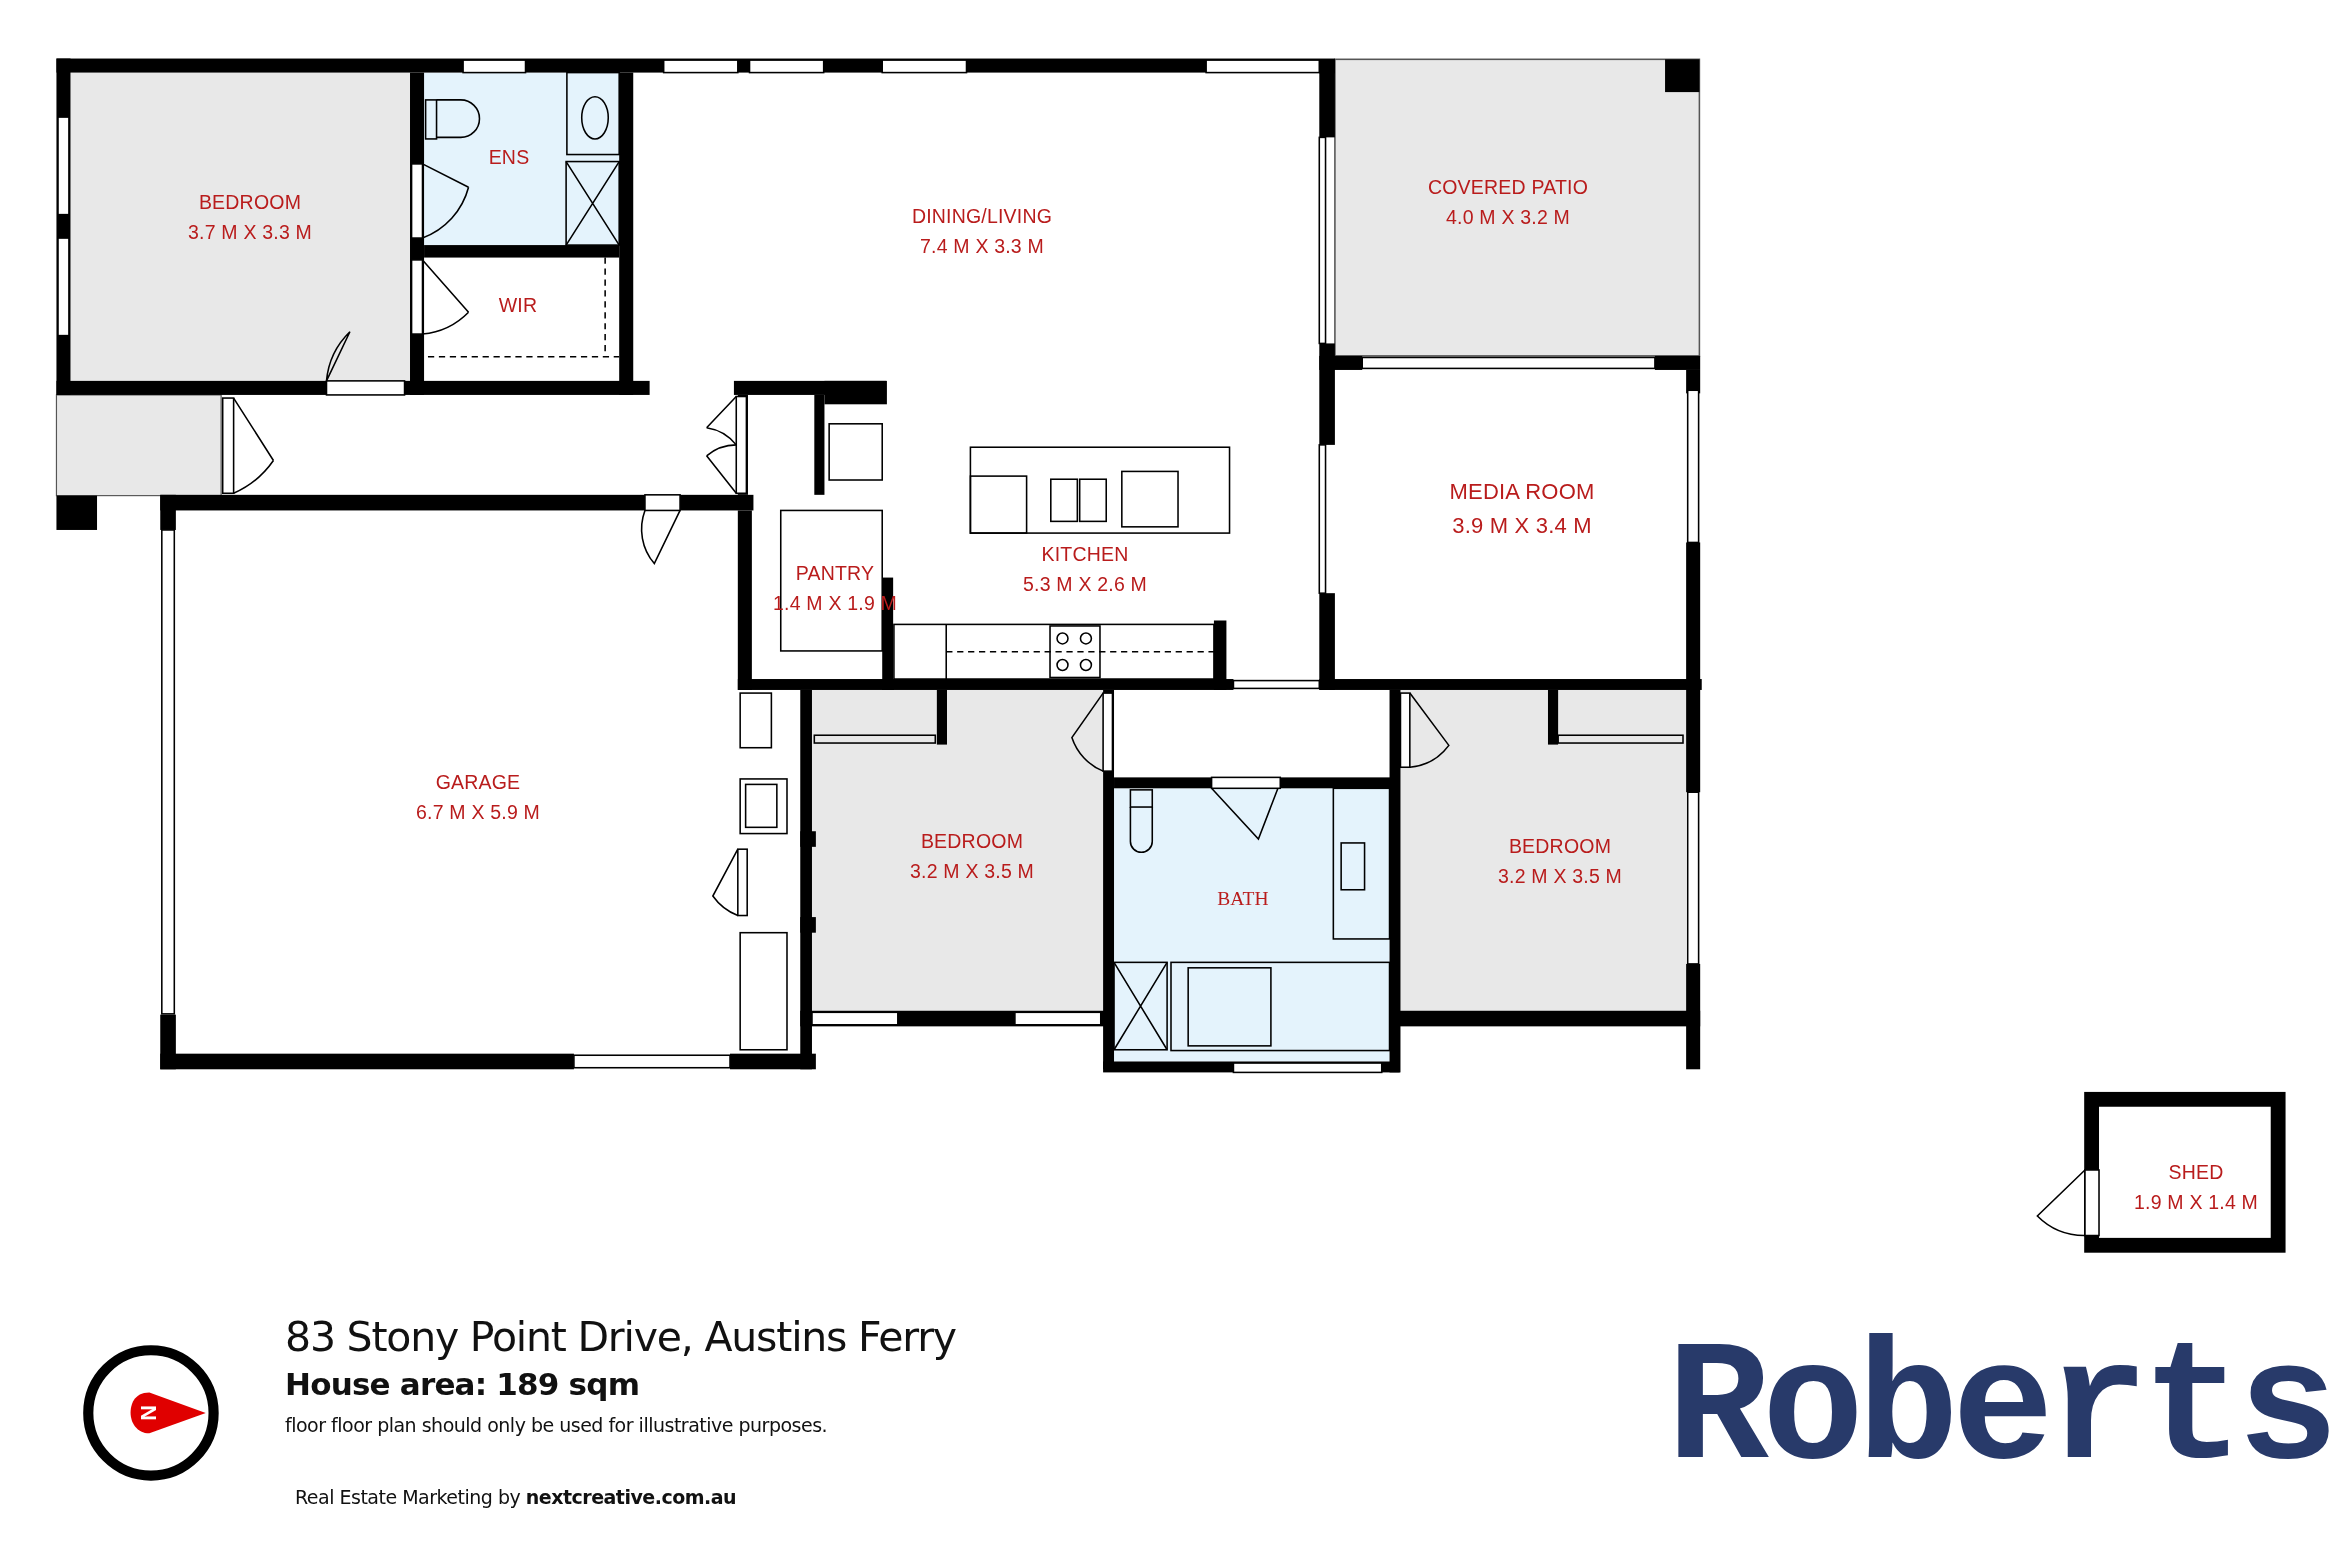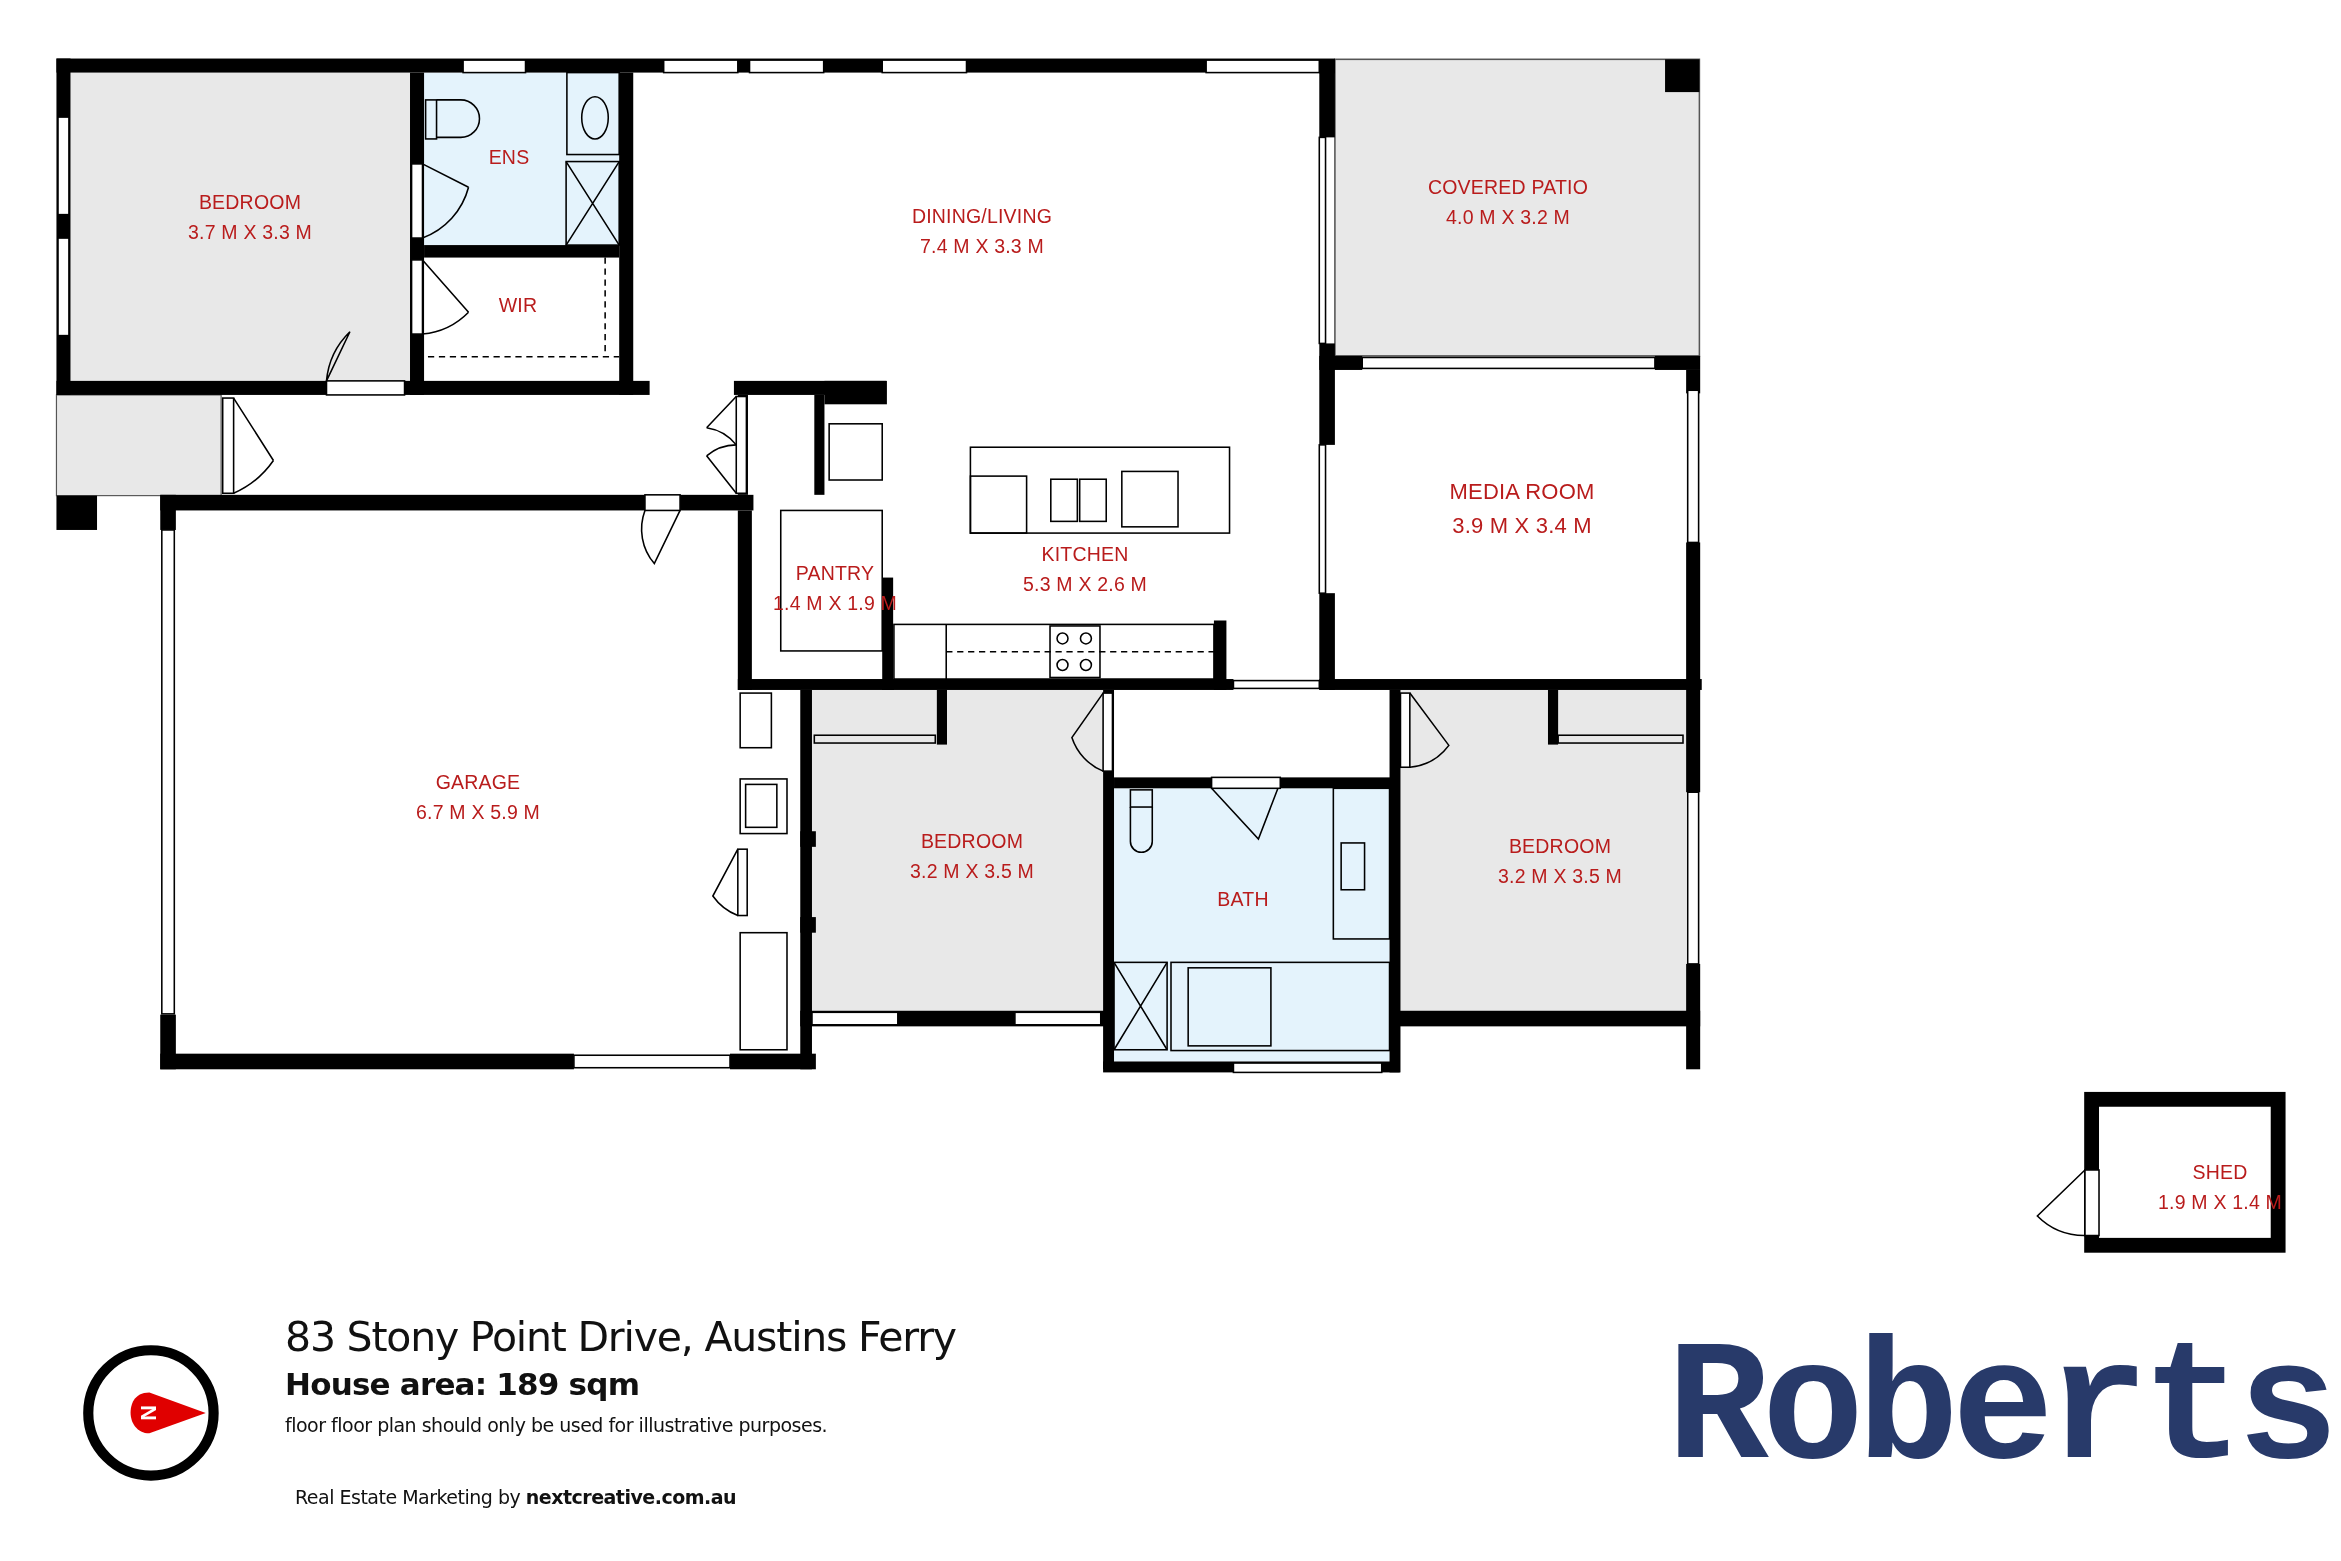--- a/index.html
+++ b/index.html
@@ -255,28 +255,28 @@
   <span class="dims">1.4 M X 1.9 M</span>
 </div>
 <div class="label" style="left:478px;top:767px;">
   <span class="name">GARAGE</span>
   <span class="dims">6.7 M X 5.9 M</span>
 </div>
 <div class="label" style="left:972px;top:826px;">
   <span class="name">BEDROOM</span>
   <span class="dims">3.2 M X 3.5 M</span>
 </div>
-<div class="label" style="left:1243px;top:884px;">
+<div class="label" style="left:1243px;top:884px;font-family:Liberation Serif, serif;">
   <span class="name">BATH</span>
 </div>
 <div class="label" style="left:1560px;top:831px;">
   <span class="name">BEDROOM</span>
   <span class="dims">3.2 M X 3.5 M</span>
 </div>
-<div class="label" style="left:2196px;top:1157px;margin-left:24px;">
+<div class="label" style="left:2196px;top:1157px;">
   <span class="name">SHED</span>
   <span class="dims">1.9 M X 1.4 M</span>
 </div>
 
 <svg class="compass" viewBox="0 0 180 180" xmlns="http://www.w3.org/2000/svg">
   <circle cx="88" cy="88" r="80" fill="none" stroke="#000" stroke-width="13"></circle>
   <path d="M86 62 C 66 62, 62 78, 62 88 C 62 100, 70 114, 86 114 L 158 88 Z" fill="#e00000"></path>
   <text x="84" y="97" fill="#fff" font-family="Liberation Sans, sans-serif" font-weight="bold" font-size="28" text-anchor="middle" transform="rotate(90 84 88)">N</text>
 </svg>
 

